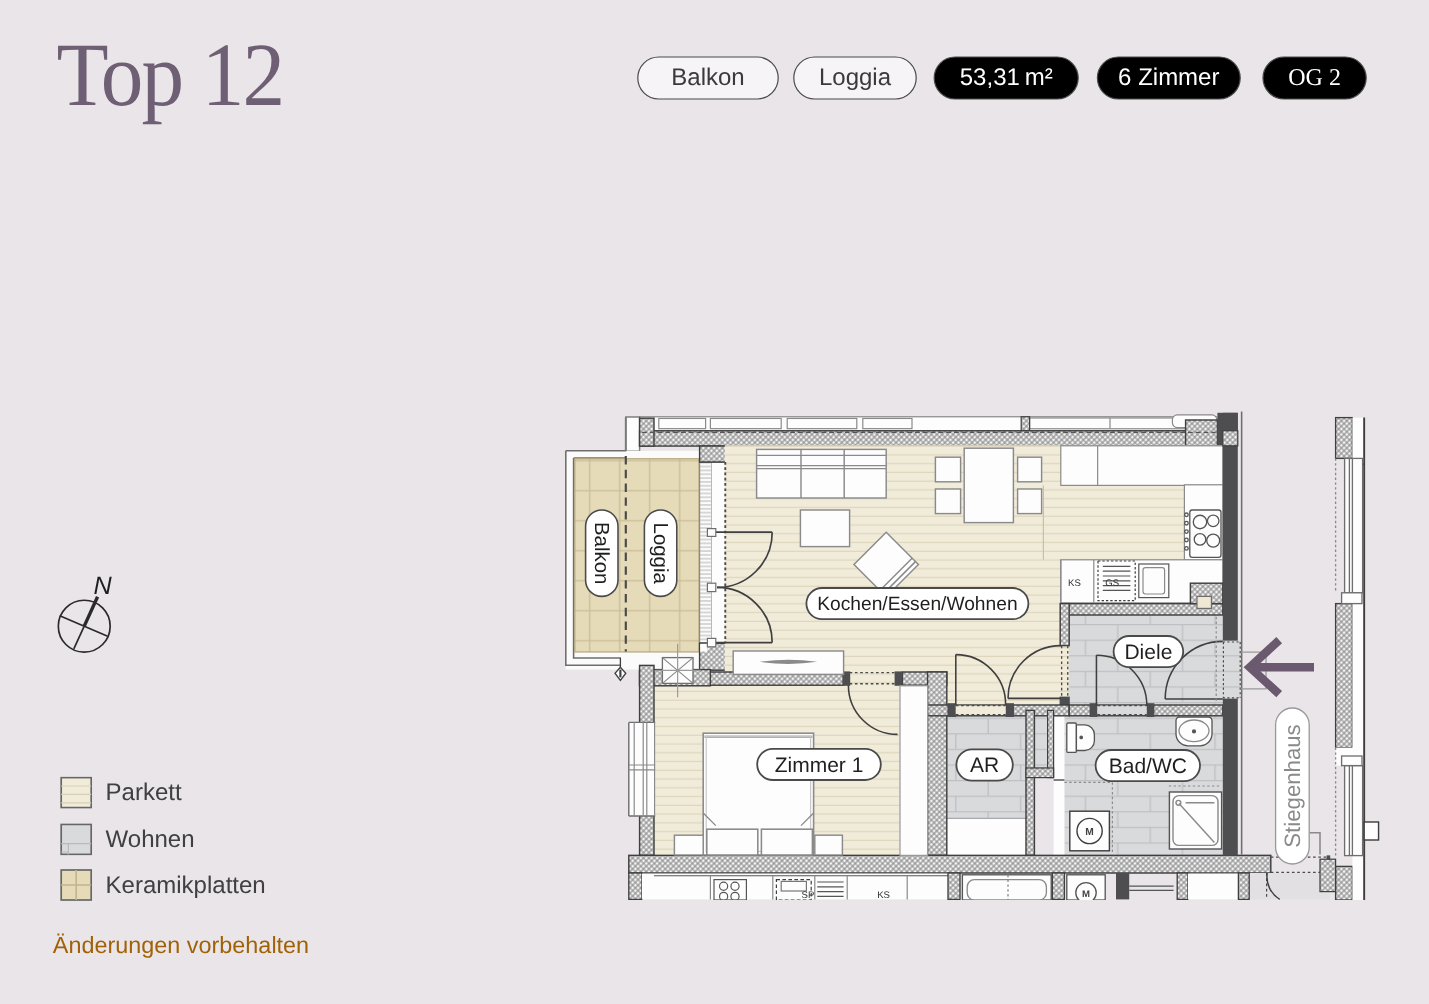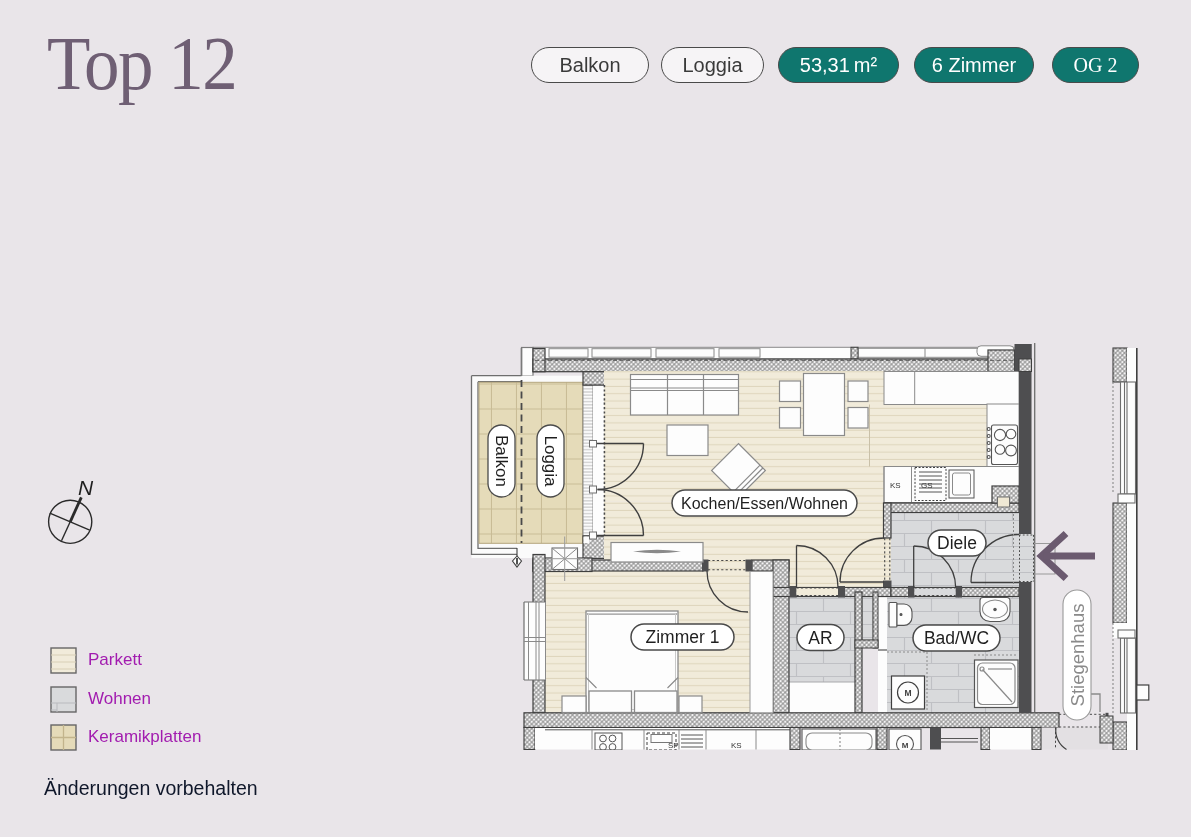--- a/index.html
+++ b/index.html
@@ -2,25 +2,25 @@
 <html><head>
 <meta charset="utf-8">
 <style>
   html,body{margin:0;padding:0;}
   body{width:1191px;height:837px;background:#e9e5e9;position:relative;overflow:hidden;
        font-family:"Liberation Sans", sans-serif;}
   .abs{position:absolute;}
   .pill{position:absolute;top:47px;height:34px;border-radius:19px;display:flex;
         align-items:center;justify-content:center;font-size:20px;color:#3a3a3a;}
   .pill.outline{background:#f6f4f6;border:1.5px solid #4a4a4a;}
-  .pill.gold{background:#0f766e;color:#fff;border:1.5px solid #4a4a4a;}
+  .pill.gold{background:#000000;color:#fff;border:1.5px solid #4a4a4a;}
   #title{left:47px;top:21px;font-family:"Liberation Serif", serif;font-size:71px;
          color:#6f5f74;letter-spacing:-1.5px;transform:scaleY(1.06);transform-origin:left top;}
-  .legtxt{position:absolute;left:88px;font-size:17px;color:#a21caf;}
-  #foot{position:absolute;left:44px;top:777px;font-size:19.5px;color:#0f172a;}
+  .legtxt{position:absolute;left:88px;font-size:20px;color:#404040;}
+  #foot{position:absolute;left:44px;top:777px;font-size:19.5px;color:#a16207;}
 </style>
 </head>
 <body>
 
 <div id="title" class="abs">Top 12</div>
 
 <div class="pill outline" style="left:531px;width:116px;">Balkon</div>
 
 <div class="pill outline" style="left:661px;width:101px;">Loggia</div>
 

